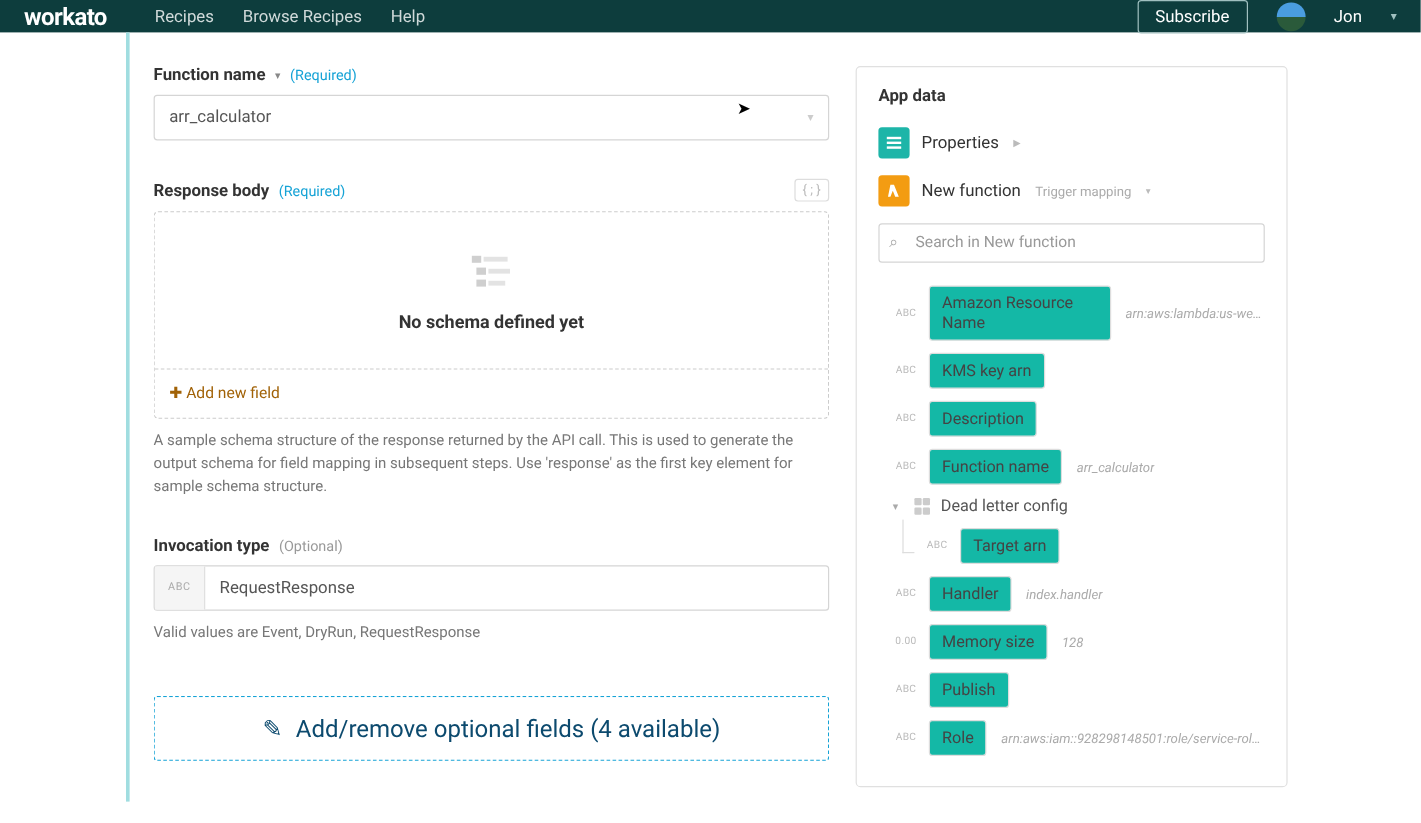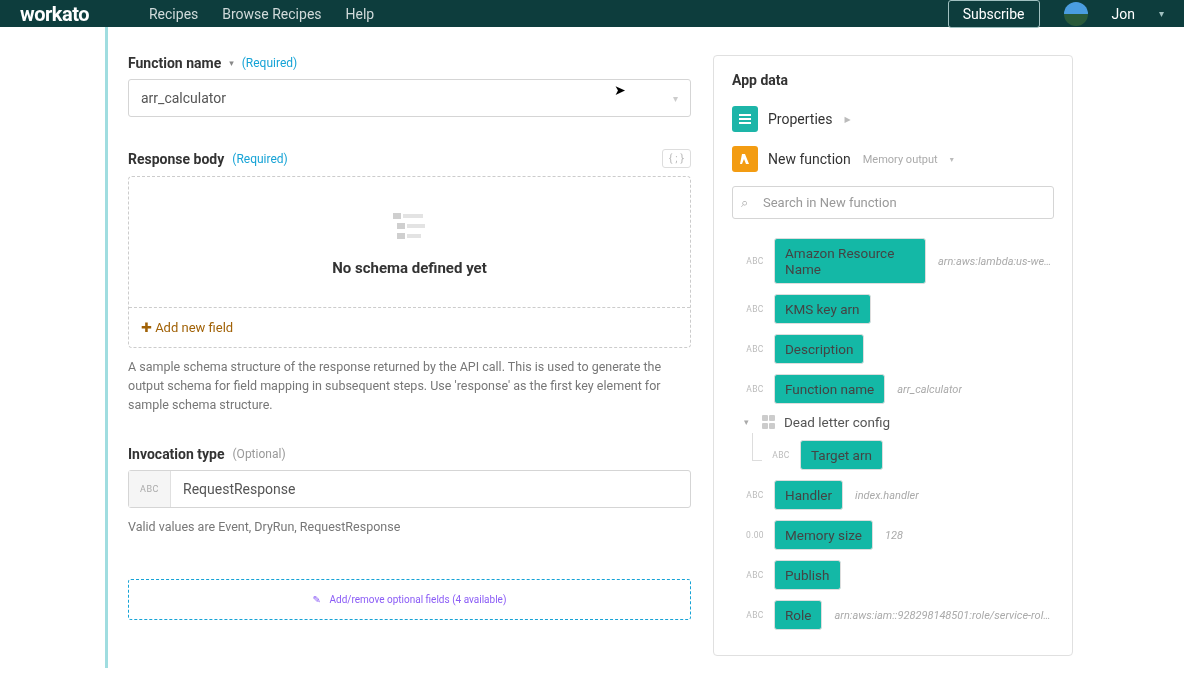--- a/index.html
+++ b/index.html
@@ -1,19 +1,19 @@
 <!DOCTYPE html>
 <html><head>
 <meta charset="utf-8">
 <style>
 *{margin:0;padding:0;box-sizing:border-box;font-family:-apple-system,BlinkMacSystemFont,"Segoe UI",Roboto,sans-serif}
 body{background:#fff;width:1184px;height:686px;overflow:hidden}
 .header{background:#0d3d3d;height:27px;display:flex;align-items:center;padding:0 20px;color:#fff}
 .logo{font-size:20px;font-weight:700;letter-spacing:-0.5px}
-.nav{display:flex;gap:24px;margin-left:60px;font-size:14px}
+.nav{display:flex;gap:24px;margin-left:40px;font-size:14px}
 .nav a{color:#d0dada;text-decoration:none;cursor:pointer}
 .spacer{flex:1}
 .subscribe{border:1px solid #a0c0c0;padding:5px 14px;border-radius:3px;font-size:14px;cursor:pointer;color:#fff}
 .user{display:flex;align-items:center;gap:24px;margin-left:24px;font-size:14px;cursor:pointer}
 .avatar{width:24px;height:24px;border-radius:50%;background:linear-gradient(180deg,#4a9de0 0%,#4a9de0 50%,#2a5a3a 50%,#2a5a3a 100%)}
 .chev{font-size:10px;color:#a0c0c0}
 .container{display:flex;height:641px}
 .leftbar{width:108px;border-right:3px solid #a0dde0}
 .main{flex:1;padding:28px 22px 0 20px;max-width:605px}
 .side{width:380px;padding:28px 20px 0 0}
@@ -31,21 +31,21 @@
 .schema-icon{display:inline-block;margin-bottom:16px}
 .schema-icon svg{opacity:0.4}
 .schema-title{font-size:15px;font-weight:700;color:#333;margin-bottom:10px}
 .schema-desc{font-size:13px;color:#666}
 .schema-link{color:#16a3d6;cursor:pointer}
 .schema-add{border-top:1px dashed #ccc;padding:12px;font-size:13px;color:#a16207;cursor:pointer}
 .help-text{font-size:12.5px;color:#777;margin-top:10px;line-height:1.5}
 .input-field{border:1px solid #d5d5d5;border-radius:3px;display:flex;align-items:stretch;margin-top:6px}
 .input-prefix{background:#f5f5f5;border-right:1px solid #e0e0e0;display:flex;align-items:center;justify-content:center;width:42px;font-size:9px;color:#aaa;letter-spacing:0.5px}
 .input-text{padding:10px 12px;font-size:14px;color:#555;flex:1}
-.optional-box{border:1.5px dashed #16a3d6;border-radius:3px;padding:14px;text-align:center;margin-top:42px;color:#8b5cf6;font-size:10px;cursor:pointer}
+.optional-box{border:1.5px dashed #16a3d6;border-radius:3px;padding:14px;text-align:center;margin-top:42px;color:#0c4a6e;font-size:20px;cursor:pointer}
 .pencil{display:inline-block;margin-right:6px}
 .panel{border:1px solid #e0e0e0;border-radius:4px;padding:16px 18px 20px}
 .panel-title{font-size:14px;font-weight:700;color:#333;margin-bottom:18px}
 .panel-row{display:flex;align-items:center;gap:10px;margin-bottom:14px;cursor:pointer}
 .panel-icon{width:26px;height:26px;border-radius:3px;display:flex;align-items:center;justify-content:center;flex-shrink:0}
 .icon-teal{background:#1db5a8}
 .icon-orange{background:#f39c12}
 .panel-row-label{font-size:14px;color:#333}
 .trigger-output{font-size:11px;color:#aaa;margin-left:2px}
 .mini-caret{font-size:8px;color:#bbb;margin-left:2px}
@@ -159,21 +159,21 @@
         <span class="panel-row-label">Properties</span>
         <span class="mini-caret">▶</span>
       </div>
       <div class="panel-row">
         <div class="panel-icon icon-orange">
           <svg width="14" height="14">
               <path d="M4 2 L7 2 L11 12 L8 12 L6 7 L4 12 L2 12 Z" fill="#fff"></path>
             </svg>
         </div>
         <span class="panel-row-label">New function</span>
-        <span class="trigger-output">Memory output</span>
+        <span class="trigger-output">Trigger mapping</span>
         <span class="mini-caret">▾</span>
       </div>
 
       <div class="search-box">
         <span class="search-ic">⌕</span>
         <input class="search-input" placeholder="Search in New function" style="">
       </div>
 
       <div class="field-list">
         <div class="field-row">

